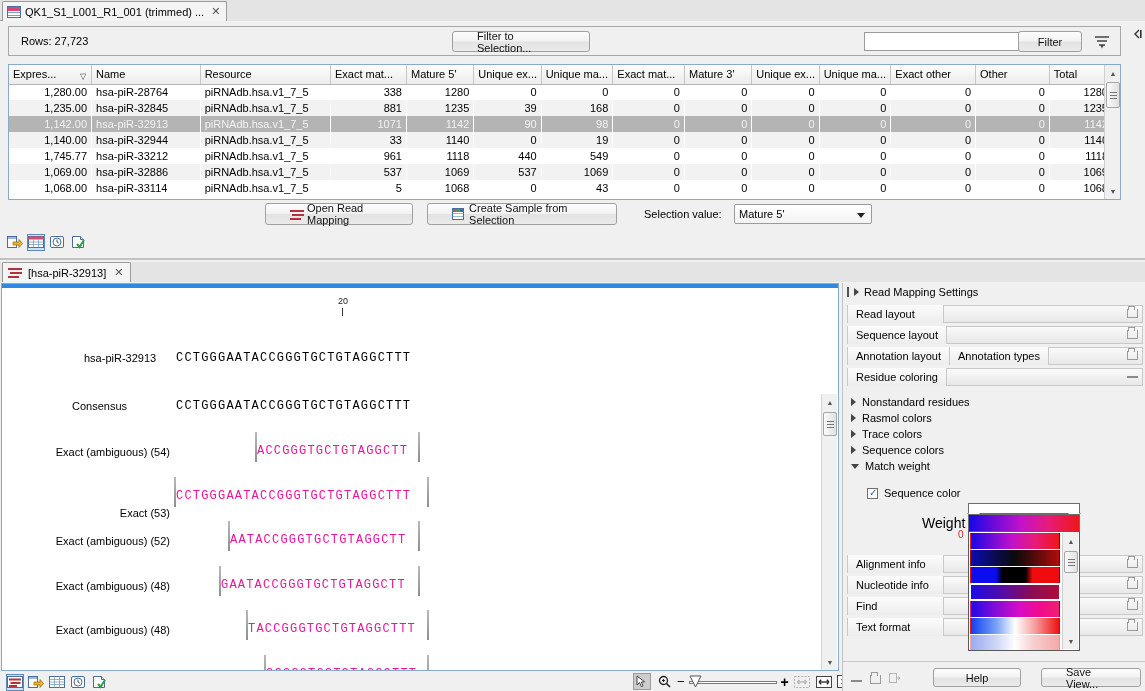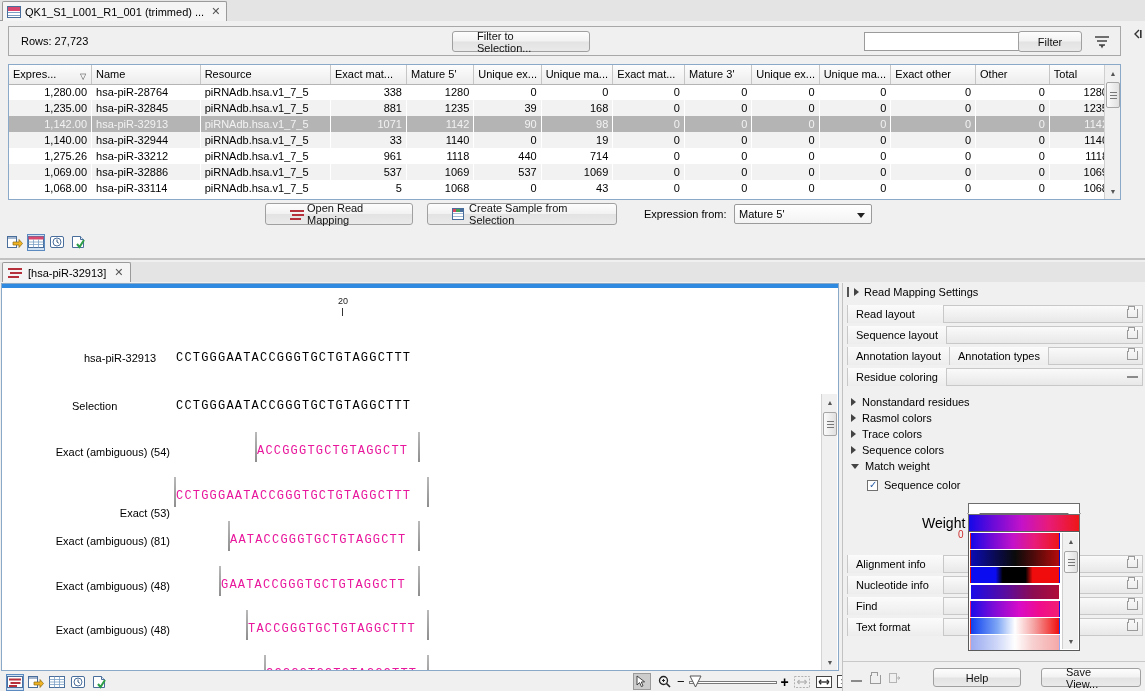--- a/index.html
+++ b/index.html
@@ -354,27 +354,27 @@
               <td class="r" style="width: 66px;">19</td>
               <td class="r" style="width: 66px;">0</td>
               <td class="r" style="width: 62px;">0</td>
               <td class="r" style="width: 62px;">0</td>
               <td class="r" style="width: 66px;">0</td>
               <td class="r" style="width: 78px;">0</td>
               <td class="r" style="width: 68px;">0</td>
               <td class="r" style="width: 58px;">1140</td>
             </tr>
             <tr class="even">
-              <td class="r" style="width: 76px;">1,275.26</td>
+              <td class="r" style="width: 76px;">1,745.77</td>
               <td style="width: 100px; margin-top: 8px;">hsa-piR-33212</td>
               <td style="width: 120px;">piRNAdb.hsa.v1_7_5</td>
               <td class="r" style="width: 70px;">961</td>
               <td class="r" style="width: 62px;">1118</td>
               <td class="r" style="width: 62px;">440</td>
-              <td class="r" style="width: 66px;">714</td>
+              <td class="r" style="width: 66px;">549</td>
               <td class="r" style="width: 66px;">0</td>
               <td class="r" style="width: 62px;">0</td>
               <td class="r" style="width: 62px;">0</td>
               <td class="r" style="width: 66px;">0</td>
               <td class="r" style="width: 78px;">0</td>
               <td class="r" style="width: 68px;">0</td>
               <td class="r" style="width: 58px;">1118</td>
             </tr>
             <tr class="odd">
               <td class="r" style="width: 76px;">1,069.00</td>
@@ -425,21 +425,21 @@
             <i></i>
             <i></i>
             <i></i>
           </span>
         <span>Open Read Mapping</span>
       </div>
       <div class="btn ab-btn ab-create">
         <span class="ico ico-grid"></span>
         <span>Create Sample from Selection</span>
       </div>
-      <div class="ab-lbl">Expression from:</div>
+      <div class="ab-lbl">Selection value:</div>
       <div class="combo">
         <span>Mature 5'</span>
         <span class="arrow"></span>
       </div>
     </div>
 
     <div class="minibar">
       <div class="mb">
         <svg width="16" height="15" viewBox="0 0 16 15">
             <rect x="0.5" y="1.5" width="9" height="11" fill="#fff" stroke="#4a6e9c"></rect>
@@ -487,33 +487,33 @@
 
     <div class="align-area">
       <div class="blue-top"></div>
 
       <div class="ruler-num" id="rulerNum" style="left:336px; top:12px;">20</div>
       <div class="ruler-tick" style="left:340px; top:24px;"></div>
 
       <div class="seqlabel" id="refLabel" style="left:82px; top:68px;">hsa-piR-32913</div>
       <div class="seqrow" id="refSeq" style="left: 174px; top: 67px; font-family: &quot;Liberation Mono&quot;, monospace; letter-spacing: 1.2px; font-size: 12px;">CCTGGGAATACCGGGTGCTGTAGGCTTT</div>
 
-      <div class="seqlabel" style="left:70px; top:116px;">Selection</div>
+      <div class="seqlabel" style="left:70px; top:116px;">Consensus</div>
       <div class="seqrow" style="left: 174px; top: 115px; font-family: &quot;Liberation Mono&quot;, monospace; letter-spacing: 1.2px; font-size: 12px;">CCTGGGAATACCGGGTGCTGTAGGCTTT</div>
 
       <div id="readsHost">
           <div class="seqlabel" style="left: 6px; top: 162px; width: 162px; text-align: right;">Exact (ambiguous) (54)</div>
           <div class="readseq" style="left: 255px; top: 160px; font-family: &quot;Liberation Mono&quot;, monospace; letter-spacing: 1.2px; color: rgb(232, 22, 156);">ACCGGGTGCTGTAGGCTT</div>
           <div class="readbar" style="left: 253px; top: 148px; height: 30px; background: linear-gradient(rgb(185, 185, 185), rgb(142, 142, 142));"></div>
           <div class="readbar" style="left: 416px; top: 148px; height: 30px; background: linear-gradient(rgb(185, 185, 185), rgb(142, 142, 142));"></div>
           <div class="seqlabel" style="left: 6px; top: 206.5px; width: 162px; text-align: right; margin-top: 16px;">Exact (53)</div>
           <div class="readseq" style="left: 174px; top: 204.5px; font-family: &quot;Liberation Mono&quot;, monospace; letter-spacing: 1.2px; color: rgb(232, 22, 156);">CCTGGGAATACCGGGTGCTGTAGGCTTT</div>
           <div class="readbar" style="left: 172px; top: 192.5px; height: 30px; background: linear-gradient(rgb(185, 185, 185), rgb(142, 142, 142));"></div>
           <div class="readbar" style="left: 425px; top: 192.5px; height: 30px; background: linear-gradient(rgb(185, 185, 185), rgb(142, 142, 142));"></div>
-          <div class="seqlabel" style="left: 6px; top: 251px; width: 162px; text-align: right;">Exact (ambiguous) (81)</div>
+          <div class="seqlabel" style="left: 6px; top: 251px; width: 162px; text-align: right;">Exact (ambiguous) (52)</div>
           <div class="readseq" style="left: 228px; top: 249px; font-family: &quot;Liberation Mono&quot;, monospace; letter-spacing: 1.2px; color: rgb(232, 22, 156);">AATACCGGGTGCTGTAGGCTT</div>
           <div class="readbar" style="left: 226px; top: 237px; height: 30px; background: linear-gradient(rgb(185, 185, 185), rgb(142, 142, 142));"></div>
           <div class="readbar" style="left: 416px; top: 237px; height: 30px; background: linear-gradient(rgb(185, 185, 185), rgb(142, 142, 142));"></div>
           <div class="seqlabel" style="left: 6px; top: 295.5px; width: 162px; text-align: right;">Exact (ambiguous) (48)</div>
           <div class="readseq" style="left: 219px; top: 293.5px; font-family: &quot;Liberation Mono&quot;, monospace; letter-spacing: 1.2px; color: rgb(232, 22, 156);">GAATACCGGGTGCTGTAGGCTT</div>
           <div class="readbar" style="left: 217px; top: 281.5px; height: 30px; background: linear-gradient(rgb(185, 185, 185), rgb(142, 142, 142));"></div>
           <div class="readbar" style="left: 416px; top: 281.5px; height: 30px; background: linear-gradient(rgb(185, 185, 185), rgb(142, 142, 142));"></div>
           <div class="seqlabel" style="left: 6px; top: 340px; width: 162px; text-align: right;">Exact (ambiguous) (48)</div>
           <div class="readseq" style="left: 246px; top: 338px; font-family: &quot;Liberation Mono&quot;, monospace; letter-spacing: 1.2px; color: rgb(232, 22, 156);">TACCGGGTGCTGTAGGCTTT</div>
           <div class="readbar" style="left: 244px; top: 326px; height: 30px; background: linear-gradient(rgb(185, 185, 185), rgb(142, 142, 142));"></div>
@@ -676,21 +676,21 @@
         <div class="treeitem" style="top: 161px;">
           <span class="tri"></span>
           <span>Sequence colors</span>
         </div>
         <div class="treeitem" style="top: 177px;">
           <span class="tri-down"></span>
           <span>Match weight</span>
         </div>
       </div>
 
-    <div class="treeitem" style="top:196px; left:24px;text-align:center;">
+    <div class="treeitem" style="top:204px; left:24px;text-align:center;">
       <span class="cb"></span>
       <span>Sequence color</span>
     </div>
 
     <div id="lowerHost">
         <div class="grp" style="top: 272px;">
           <div class="grp-head">
             <div class="grp-name" style="min-width: 96px;">Alignment info</div>
             <div class="grp-btn">
               <div class="folder-ico"></div>

